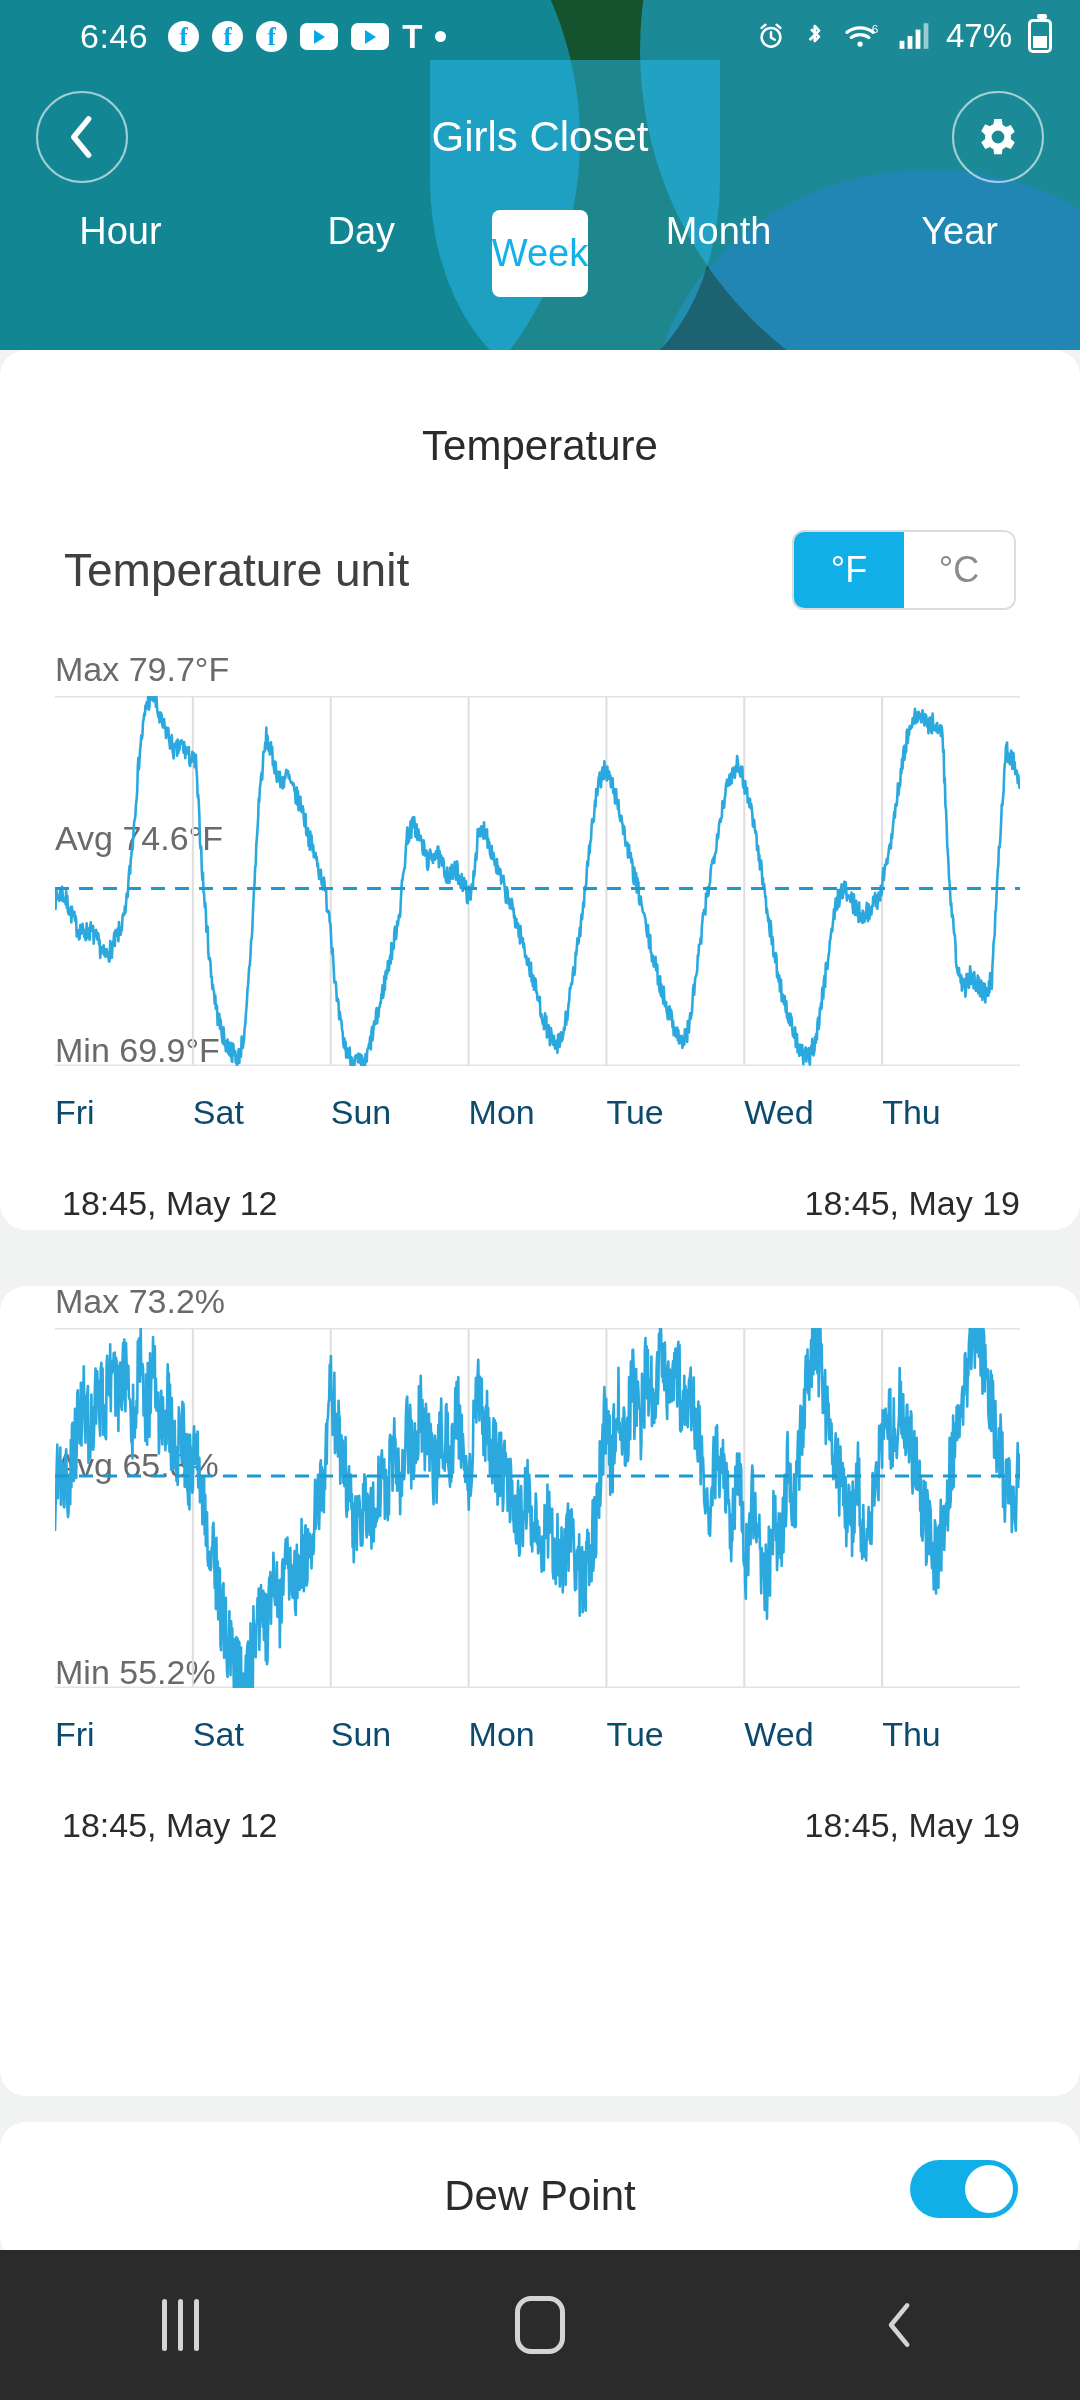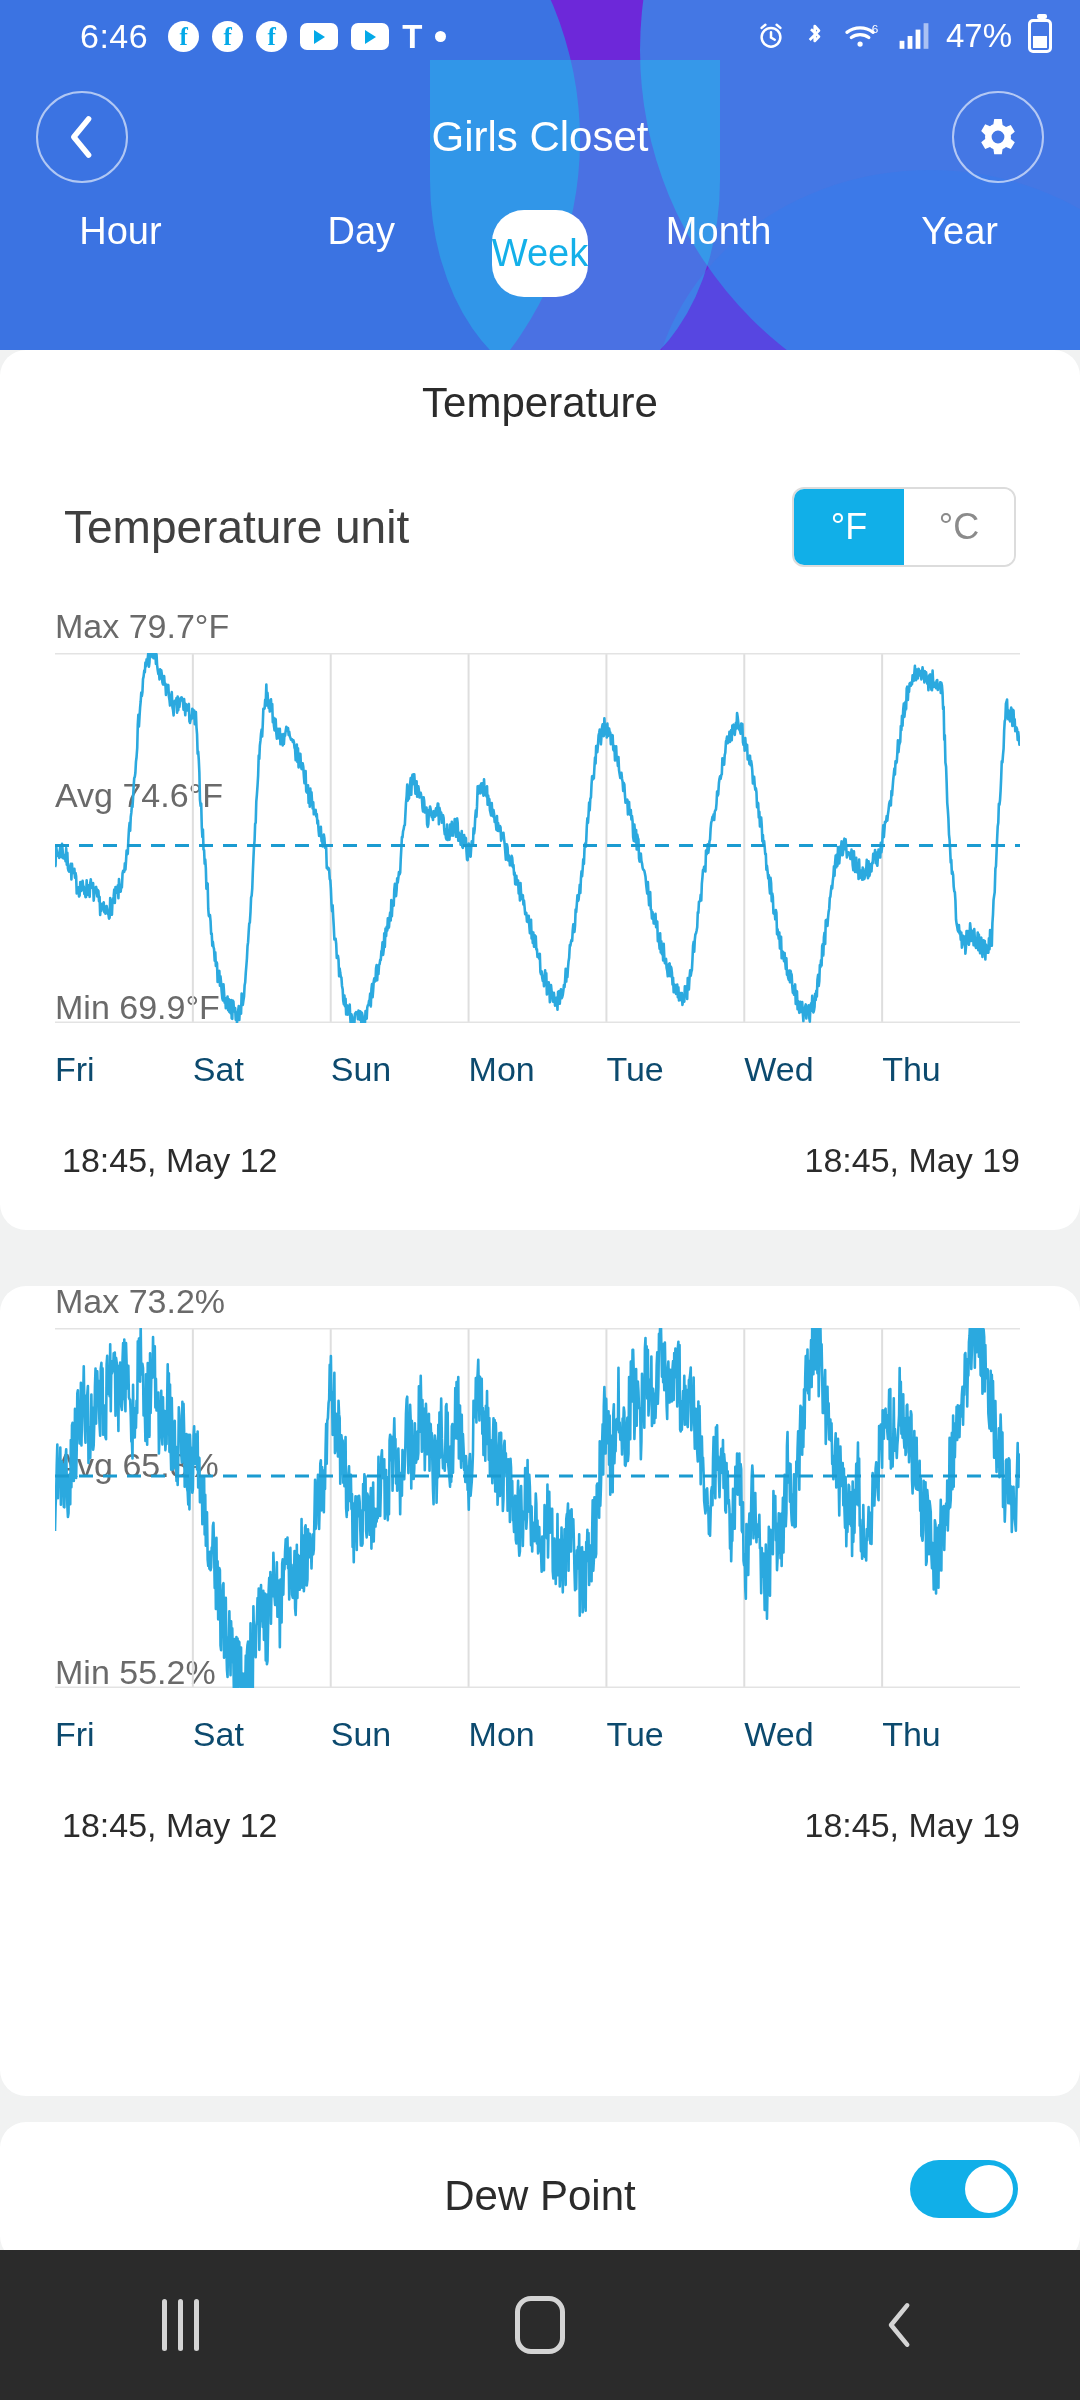--- a/index.html
+++ b/index.html
@@ -7,21 +7,21 @@
   body {
     font-family:"Liberation Sans", sans-serif;
     background:#f1f2f2;
     overflow:hidden;
     position:relative;
   }
 
   
   .topwrap{
     position:absolute; left:0; top:0; width:1080px; height:350px;
-    background:#6d28d9;
+    background:#14532d;
     overflow:hidden;
   }
   .blob1{
     position:absolute; left:-120px; top:-210px; width:700px; height:700px;
     border-radius:50%; background:#12b1ea; opacity:.55;
   }
   .blob2{
     position:absolute; left:640px; top:-330px; width:760px; height:760px;
     border-radius:50%; background:#23b8ec; opacity:.55;
   }
@@ -88,37 +88,37 @@
   
   .tabs{
     position:absolute; left:0; top:210px; width:1080px; height:125px;
     display:flex; align-items:flex-start;
   }
   .tab{
     flex:1; text-align:center; color:#fff; font-size:38px;
   }
   .tab.active{ color:#14b0e9; }
   .tabpill{
-    background:#fff; border-radius:32px; padding:22px 0; margin:0 10px;
+    background:#fff; border-radius:8px; padding:22px 0; margin:0 10px;
   }
 
   
   .content{
     position:absolute; left:0; top:350px; width:1080px; height:1900px;
   }
   .card{
     background:#fff; border-radius:26px; width:1080px;
     position:relative;
   }
   .card.temp{ height:880px; }
   .card.hum{ height:810px; margin-top:26px; }
   .card.dew{ height:140px; margin-top:26px; overflow:hidden;}
 
   .cardtitle{
-    text-align:center; font-size:42px; color:#2b2b2b; padding-top:29px;
+    text-align:center; font-size:42px; color:#2b2b2b; padding-top:72px;
   }
   .unitrow{
     display:flex; align-items:center; justify-content:space-between;
     padding:60px 64px 0 64px;
   }
   .unitlabel{ font-size:46px; color:#404040; }
   .toggle{
     display:flex; border:2px solid #dcdcdc; border-radius:12px; overflow:hidden;
   }
   .toggle div{

